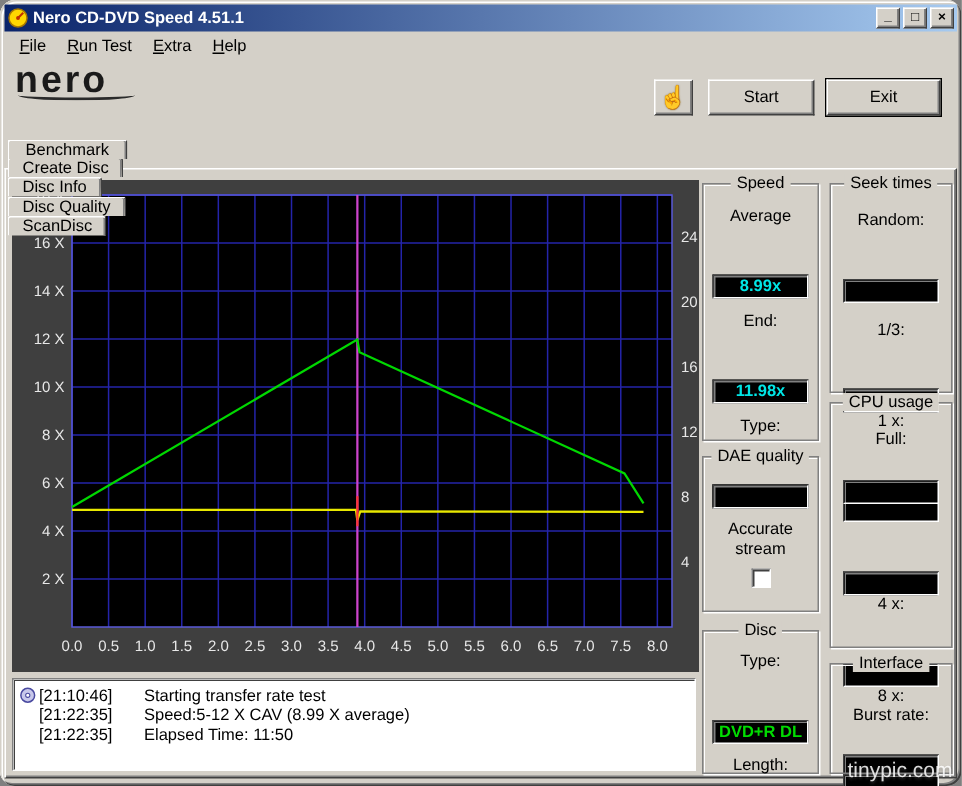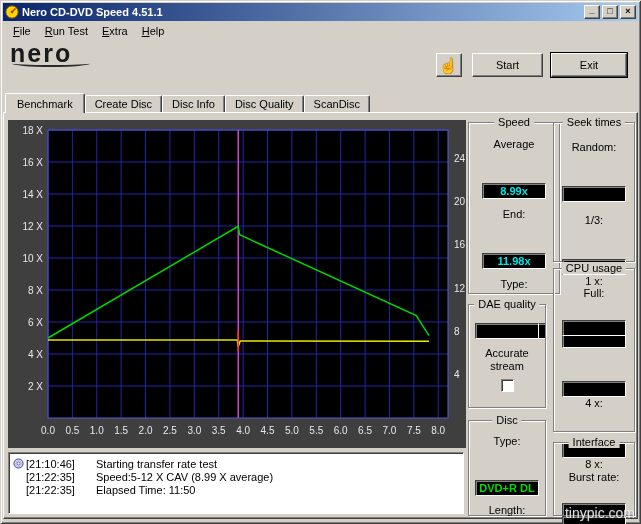--- a/index.html
+++ b/index.html
@@ -3,20 +3,21 @@
 <meta charset="utf-8">
 <style>
   * { margin:0; padding:0; box-sizing:border-box; }
   html,body { background:#808080; }
   body { font-family:"Liberation Sans", sans-serif; }
   .window {
     position:relative; width:641px; height:524px; background:#d4d0c8;
     font-size:11px; color:#000; overflow:hidden;
     box-shadow: inset 1px 1px 0 #d4d0c8, inset -1px -1px 0 #404040,
                 inset 2px 2px 0 #ffffff, inset -2px -2px 0 #808080;
+    border-radius: 10px;
   }
   
   .titlebar { position:absolute; left:3px; top:3px; width:635px; height:18px;
     display:flex; align-items:center; padding:0 2px; }
   .app-icon { width:14px; height:14px; display:inline-block; }
   .title-text { color:#fff; font-weight:bold; font-size:11px; margin-left:3px; flex:1;
     white-space:nowrap; overflow:hidden; }
   .tb-btn { width:16px; height:14px; background:#d4d0c8;
     border:1px solid; border-color:#ffffff #404040 #404040 #ffffff;
     box-shadow: inset -1px -1px 0 #808080;
@@ -44,21 +45,21 @@
     font-size:7px; display:flex; align-items:center; justify-content:center; }
   button { font:inherit; cursor:default; }
   .raised { background:#d4d0c8; border:1px solid; border-color:#ffffff #404040 #404040 #ffffff;
     box-shadow: inset -1px -1px 0 #808080; }
   .hand-btn { position:absolute; left:436px; top:53px; width:26px; height:24px; }
   .hand-glyph { font-size:15px; color:#dd9900; text-shadow:0 0 1px #7a5200; line-height:1; }
   .start-btn { position:absolute; left:472px; top:53px; width:71px; height:24px; font-size:11px; }
   .exit-btn  { position:absolute; left:551px; top:53px; width:76px; height:24px; font-size:11px;
     box-shadow: inset -1px -1px 0 #808080, 0 0 0 1px #000000; }
   
-  .tabs { position:absolute; left:5px; top:93px; height:19px; display:flex; align-items:flex-end; z-index:5; }
+  .tabs { position:absolute; left:5px; top:93px; height:19px; display:flex; align-items:flex-start; z-index:5;flex-direction:column; }
   .tab { height:17px; padding:0 9px; background:#d4d0c8;
     border:1px solid; border-color:#ffffff #404040 #d4d0c8 #ffffff; border-bottom:none;
     border-radius:2px 2px 0 0; box-shadow: inset -1px 0 0 #808080;
     display:flex; align-items:center; white-space:nowrap; }
   .tab.active { height:20px; margin-bottom:-1px; padding:0 11px; z-index:6; }
   .tabpage { position:absolute; left:3px; top:112px; width:635px; height:407px; background:#d4d0c8;
     border:1px solid; border-color:#ffffff #404040 #404040 #ffffff;
     box-shadow: inset -1px -1px 0 #808080; z-index:1; }
   
   .chart { position:absolute; left:8px; top:120px; width:458px; height:328px; z-index:2; background:#3f3f3f; }
@@ -68,21 +69,21 @@
     display:flex; flex-direction:column; align-items:center; padding-top:6px; }
   .gtitle { position:absolute; top:-7px; left:50%; transform:translateX(-50%);
     background:#d4d0c8; padding:0 4px; white-space:nowrap; font-size:11px; }
   .gfield { display:flex; flex-direction:column; align-items:center;gap:32px; }
   .glabel { font-size:11px; line-height:13px; white-space:nowrap; }
   .gvalue { width:64px; height:16px; background:#000;
     border:1px solid; border-color:#404040 #ffffff #ffffff #404040;
     box-shadow: inset 1px 1px 0 #808080;
     color:#00e5e5; font-weight:bold; font-size:11px;
     display:flex; align-items:center; justify-content:center; white-space:nowrap; }
-  .group-speed { left:468px; top:122px; width:92px; height:172px; }
+  .group-speed { left:468px; top:122px; width:78px; height:172px; }
   .group-speed .gfield { margin-top:9px; }
   .group-dae { left:468px; top:304px; width:78px; height:104px; }
   .group-dae .gvalue { margin-top:12px; }
   .group-dae .glabel.l1 { margin-top:8px; }
   .checkbox { width:13px; height:13px; background:#fff; margin-top:6px;
     border:1px solid; border-color:#808080 #ffffff #ffffff #808080;
     box-shadow: inset 1px 1px 0 #404040; }
   .group-disc { left:468px; top:420px; width:78px; height:96px; }
   .group-disc .gfield { margin-top:8px; }
   .group-seek { left:553px; top:122px; width:82px; height:140px; }

